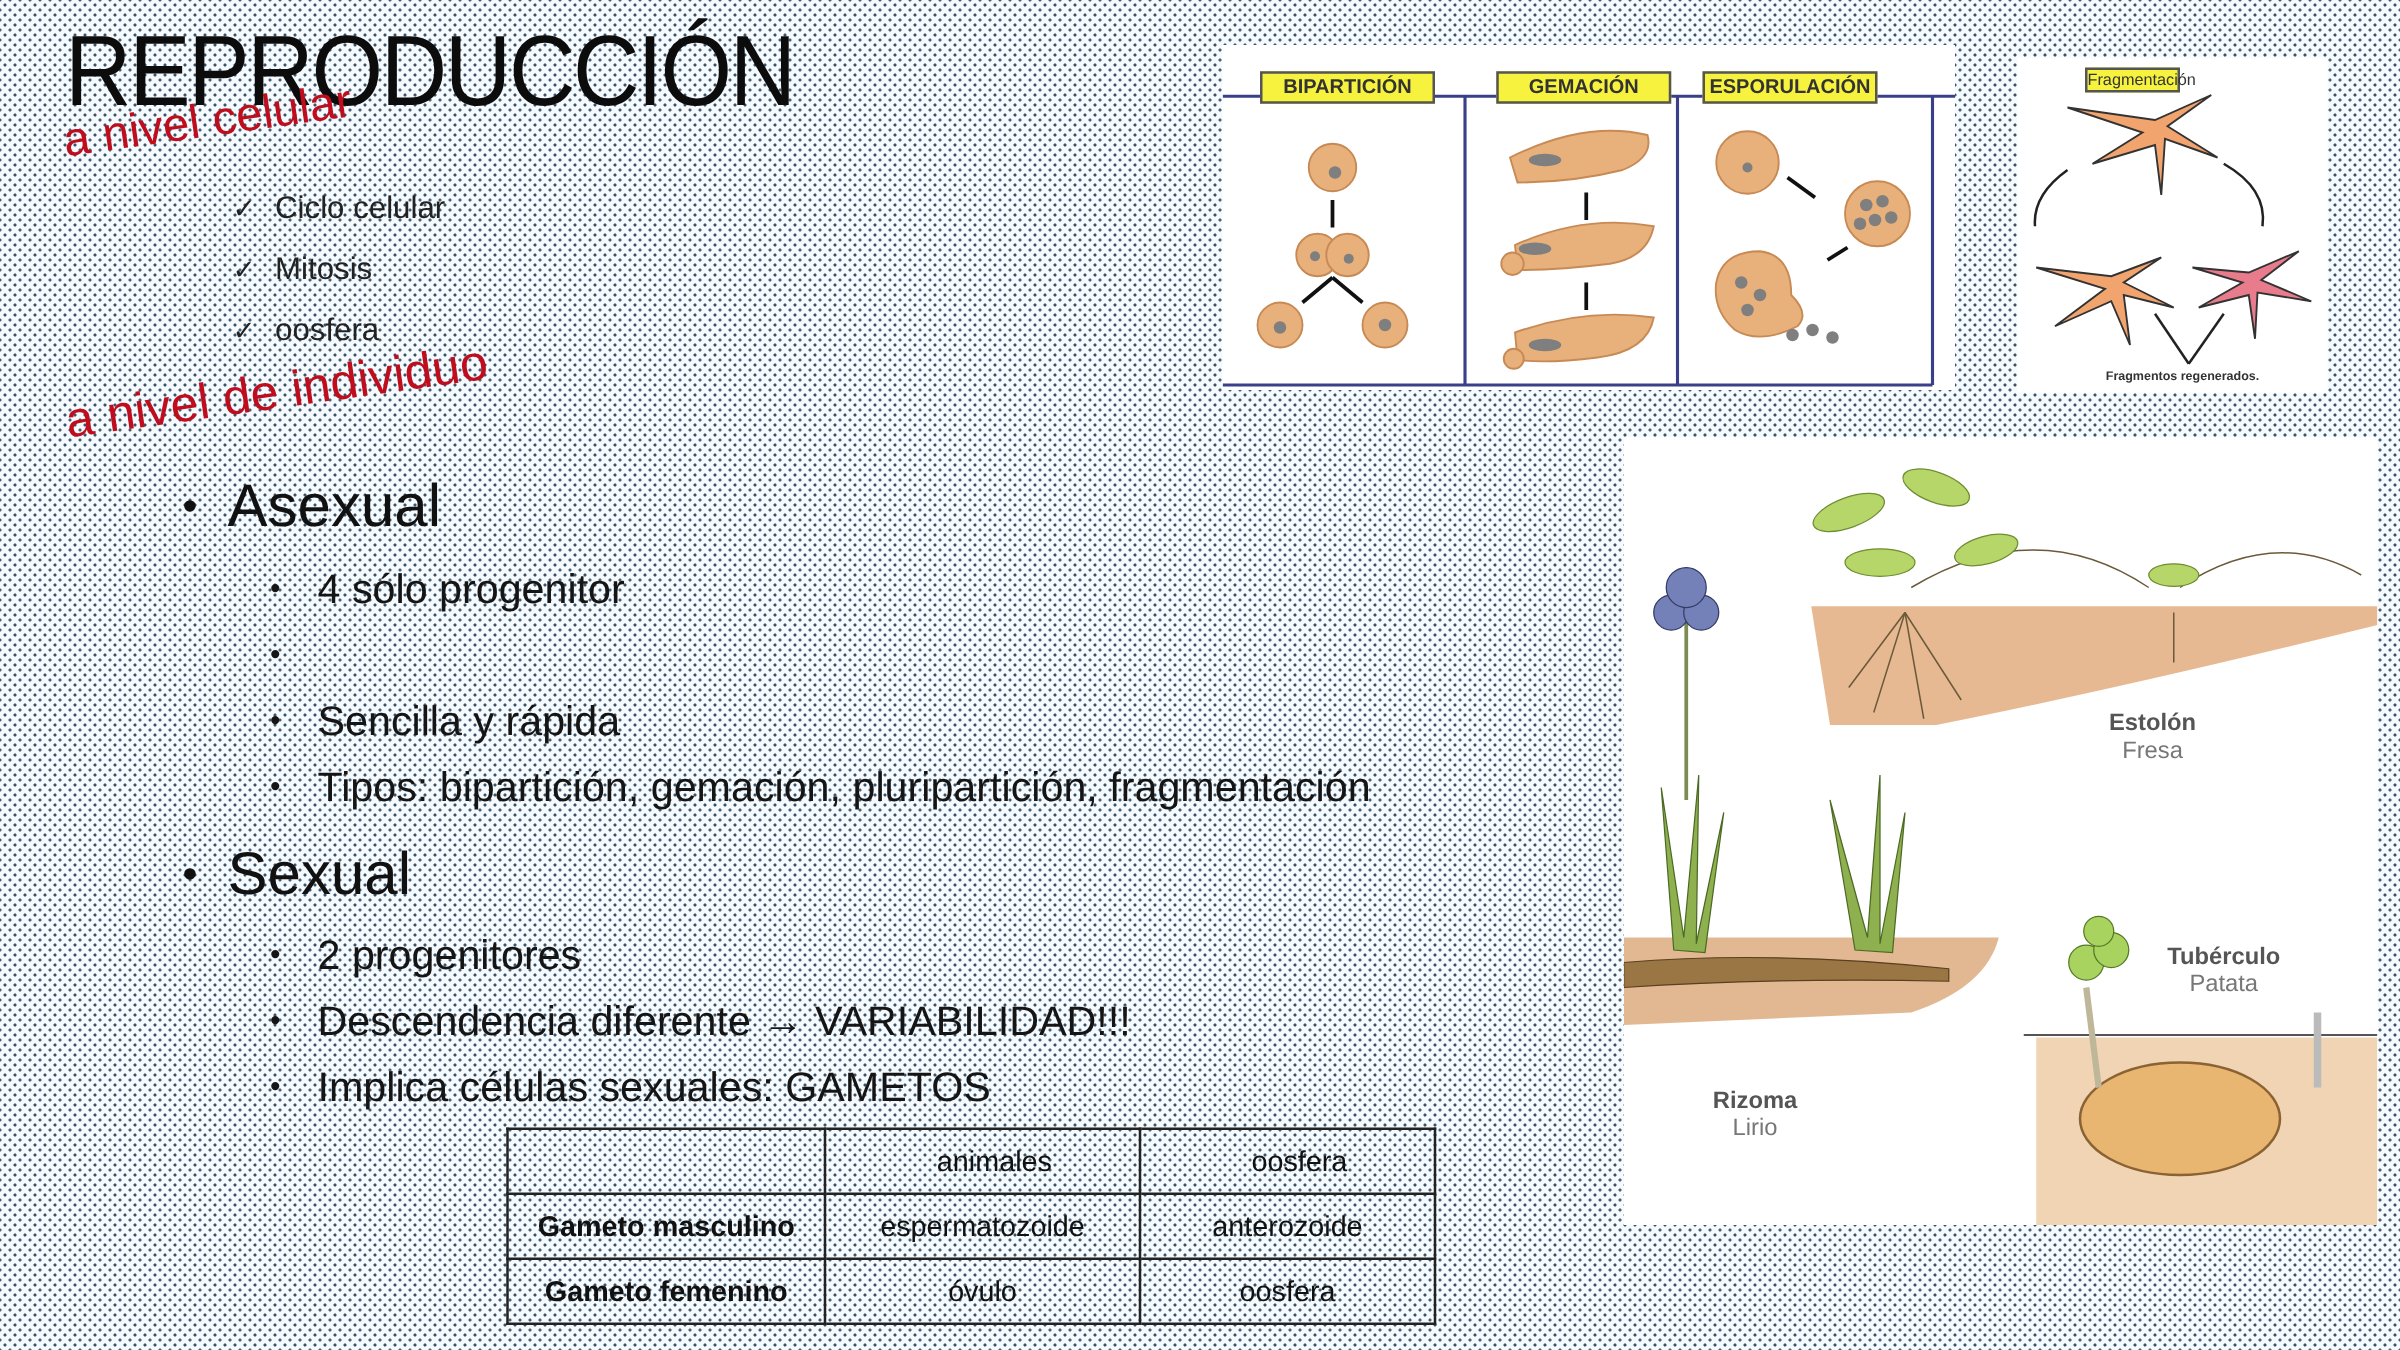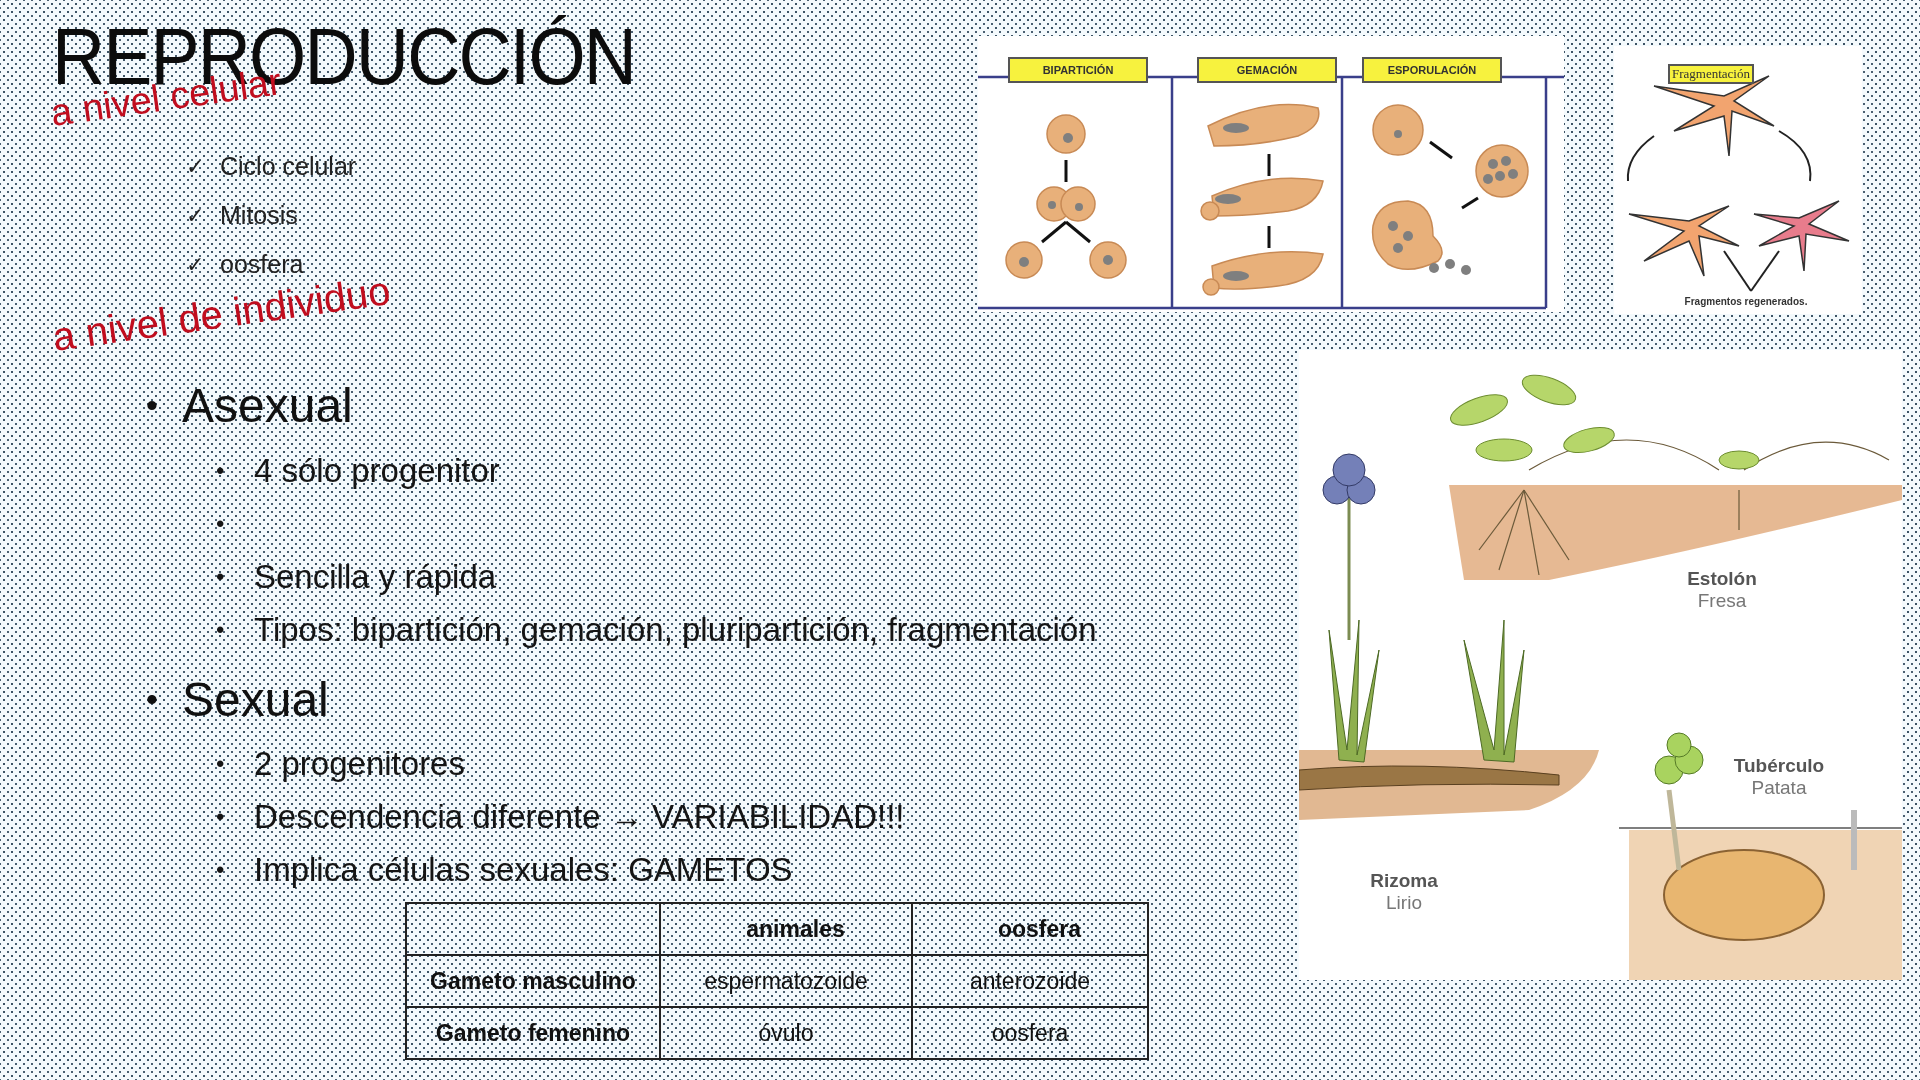--- a/index.html
+++ b/index.html
@@ -47,29 +47,29 @@
     table.gametes {
       position: absolute; left: 369px; top: 902px;
       border-collapse: collapse; font-size: 23px;
     }
     table.gametes td {
       border: 2px solid #222; height: 52px; text-align: center; padding: 0 10px; color: #111;
     }
     table.gametes td.c0 { width: 254px; font-weight: bold; }
     table.gametes td.c1 { width: 252px; }
     table.gametes td.c2 { width: 236px; }
-    table.gametes tr.head td { font-weight: bold; padding-left: 29px; }
+    table.gametes tr.head td { font-weight: normal; padding-left: 29px; }
 
     .figure { position: absolute; background: #fff; overflow: hidden; }
     .fig-cells { left: 942px; top: 36px; width: 586px; height: 276px; }
     .fig-star { left: 1578px; top: 46px; width: 248px; height: 268px; }
     .fig-plants { left: 1263px; top: 350px; width: 603px; height: 630px; }
     .fig-label {
       position: absolute; background: #f7f23e; border: 2px solid #555;
-      font-size: 11px; font-weight: bold; color: #333; text-align: center; line-height: 22px;
+      font-size: 16px; font-weight: bold; color: #333; text-align: center; line-height: 22px;
     }
     .plant-label { position: absolute; text-align: center; font-size: 19px; font-weight: bold; color: #555; }
     .plant-label .sp { display: block; font-weight: normal; color: #777; }
   </style>
 </head>
 <body>
 
 <div class="slide">
 
   <div class="title">REPRODUCCIÓN</div>
@@ -208,21 +208,21 @@
         <line x1="452" y1="106" x2="474" y2="122"></line>
           <line x1="500" y1="162" x2="484" y2="172"></line>
       </g>
     </svg>
     <div class="fig-label" style="left:30px;top:21px;width:140px;">BIPARTICIÓN</div>
     <div class="fig-label" style="left:219px;top:21px;width:140px;">GEMACIÓN</div>
     <div class="fig-label" style="left:384px;top:21px;width:140px;">ESPORULACIÓN</div>
   </div>
 
   <div class="figure fig-star">
-    <div class="fig-label" style="left:54px;top:18px;width:86px;font-size:13px;line-height:16px;font-weight:normal;font-family:Liberation Serif, serif;">Fragmentación</div>
+    <div class="fig-label" style="left:54px;top:8px;width:76px;font-size:13px;line-height:16px;font-weight:normal;">Fragmentación</div>
     <svg width="248" height="268" viewBox="0 0 248 268">
       <g fill="#f2a46f" stroke="#333" stroke-width="1.5">
         <path d="M40 40 L100 60 L60 85 L110 70 L115 110 L118 65 L160 80 L120 55 L155 30 L110 50 Z"></path>
         <path d="M15 168 L70 185 L30 215 L75 195 L90 230 L85 190 L125 200 L85 180 L115 160 L75 175 Z"></path>
         <path d="M140 168 L180 180 L145 200 L185 190 L190 225 L192 188 L235 195 L195 178 L225 155 L185 172 Z" fill="#e87c8c"></path>
       </g>
       <g stroke="#222" stroke-width="2" fill="none">
         <path d="M40 90 Q12 110 14 135"></path>
           <path d="M165 85 Q200 105 196 135"></path>
         <line x1="110" y1="205" x2="137" y2="245"></line>

